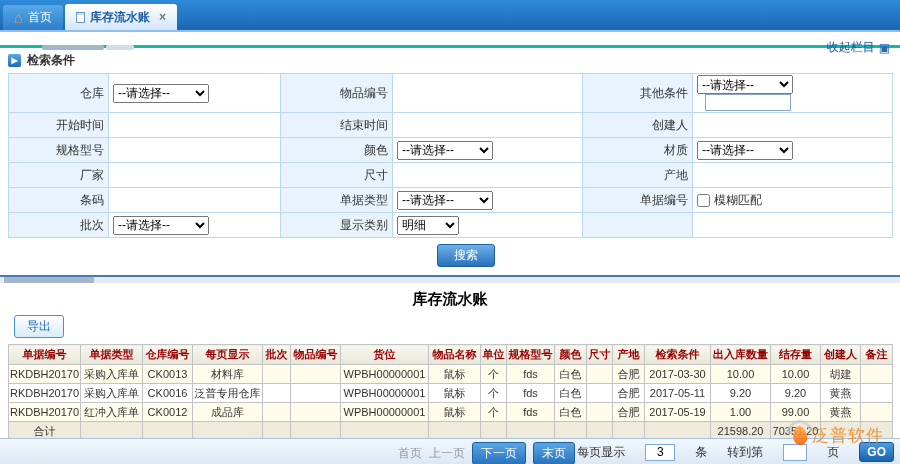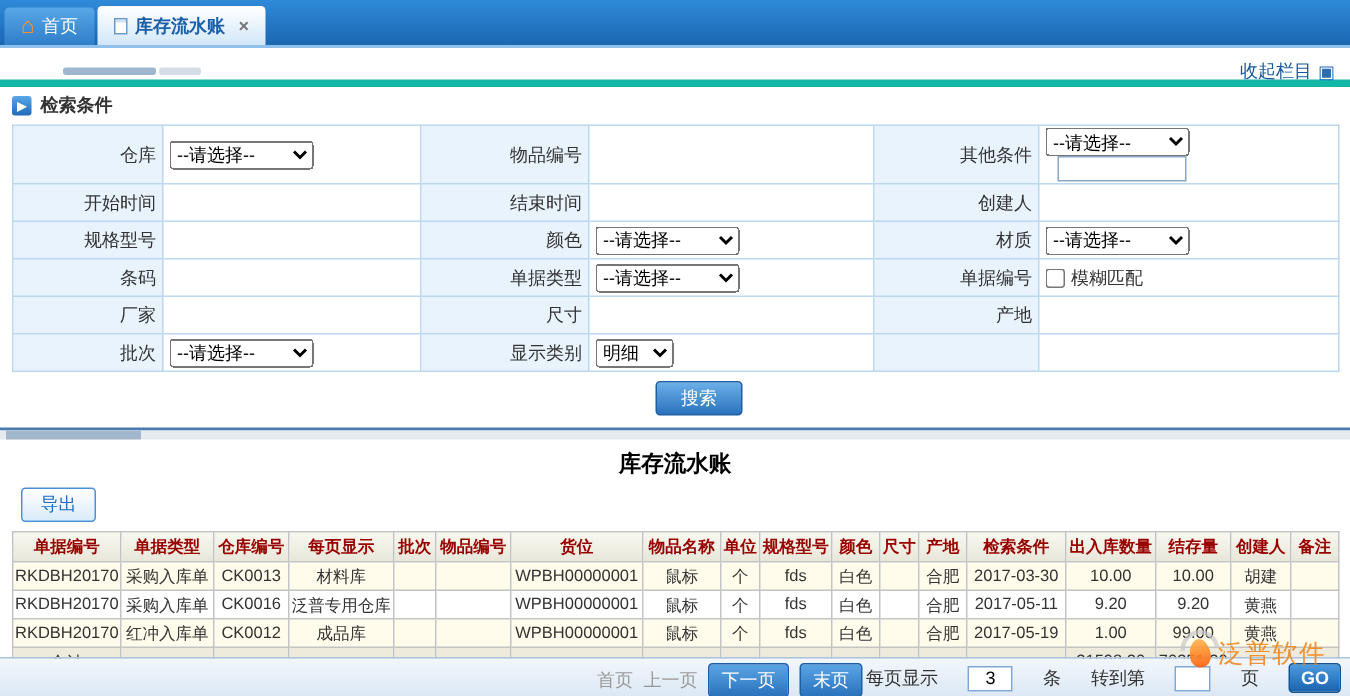--- a/index.html
+++ b/index.html
@@ -15,42 +15,42 @@
   .tab { display: flex; align-items: center; gap: 5px; border-radius: 3px 3px 0 0;
          padding: 0 11px; cursor: pointer; white-space: nowrap; }
   .tab-home { height: 25px; background: linear-gradient(#57a7e8,#2f7ec9); color: #fff; }
   .tab-active { height: 26px; margin-left: 2px; background: linear-gradient(#ffffff,#d2e7f9);
                 color: #1c5fa8; font-weight: bold; }
   .home-icon { color: #ff9225; font-size: 15px; line-height: 1; font-weight: bold; }
   .doc-icon { width: 9px; height: 11px; background: #fff; border: 1px solid #6899c9;
               box-shadow: inset 0 2px 0 #cfe2f2; display: inline-block; }
   .close-icon { color: #777; font-weight: bold; margin-left: 4px; font-size: 12px; cursor: pointer; }
   
-  .subbar { height: 26px; position: relative; border-bottom: 5px solid #14b8a6; }
+  .subbar { height: 16px; position: relative; border-bottom: 3px solid #14b8a6; }
   .hscroll-thumb-a { position: absolute; left: 42px; top: 13px; width: 62px; height: 5px;
                      background: #9fb6cf; border-radius: 2px; }
   .hscroll-thumb-b { position: absolute; left: 106px; top: 13px; width: 28px; height: 5px;
                      background: #d3dde8; border-radius: 2px; }
   .collapse-link { position: absolute; right: 10px; top: 7px; color: #15569e;
                    display: flex; gap: 4px; align-items: center; cursor: pointer; }
   .collapse-box-icon { color: #2a6db5; font-size: 12px; line-height: 1; }
   
   .search-head { display: flex; align-items: center; gap: 6px; padding: 4px 8px; font-weight: bold; }
   .arrow-icon { width: 13px; height: 13px; border-radius: 2px; color: #fff; font-size: 8px;
                 line-height: 13px; text-align: center;
                 background: linear-gradient(#5aa7e8,#1f6ab8); }
   table.search-form { width: 884px; margin: 0 8px; border-collapse: collapse; table-layout: fixed; }
   .search-form td { border: 1px solid #bcd8f0; height: 25px; padding: 1px 4px; }
   td.lbl { background: #e8f3fd; text-align: right; color: #333; }
   td.fld { background: #fff; }
   .seamless { border: none; outline: none; background: transparent; width: 96%; height: 18px;
               font-family: "Liberation Sans", sans-serif; font-size: 12px; }
   .search-form select { width: 96px; height: 19px; font-size: 12px;
                         font-family: "Liberation Sans", sans-serif; }
-  select.narrow { width: 52px; }
+  select.narrow { width: 62px; }
   .other-input { width: 86px; height: 17px; border: 1px solid #8aa8c8; margin-left: 8px;
                  font-size: 12px; }
   .fuzzy-wrap { display: flex; align-items: center; gap: 4px; }
   .btn-row { text-align: center; padding: 6px 0 8px; margin-left: 32px; }
   .search-btn { background: linear-gradient(#6cb0e8,#2a72bd); color: #fff;
                 border: 1px solid #1d5fa5; border-radius: 3px; padding: 2px 16px;
                 font-size: 12px; cursor: pointer; font-family: "Liberation Sans", sans-serif; }
   
   .divider-line { height: 2px; background: #4a7bb0; }
   .hscroll-bottom { height: 6px; background: #e6ebf1; position: relative; }
@@ -183,48 +183,48 @@
     <td class="lbl">颜色</td>
     <td class="fld">
       <select><option>--请选择--</option></select>
     </td>
     <td class="lbl">材质</td>
     <td class="fld">
       <select><option>--请选择--</option></select>
     </td>
   </tr>
   <tr>
+    <td class="lbl">厂家</td>
+    <td class="fld">
+      <input class="seamless" style="">
+    </td>
+    <td class="lbl">尺寸</td>
+    <td class="fld">
+      <input class="seamless" style="">
+    </td>
+    <td class="lbl">产地</td>
+    <td class="fld">
+      <input class="seamless" style="">
+    </td>
+  </tr>
+  <tr>
     <td class="lbl">条码</td>
     <td class="fld">
       <input class="seamless" style="">
     </td>
     <td class="lbl">单据类型</td>
     <td class="fld">
       <select><option>--请选择--</option></select>
     </td>
     <td class="lbl">单据编号</td>
     <td class="fld">
       <span class="fuzzy-wrap">
         <input type="checkbox" style="">
         <span>模糊匹配</span>
       </span>
-    </td>
-  </tr>
-  <tr>
-    <td class="lbl">厂家</td>
-    <td class="fld">
-      <input class="seamless" style="">
-    </td>
-    <td class="lbl">尺寸</td>
-    <td class="fld">
-      <input class="seamless" style="">
-    </td>
-    <td class="lbl">产地</td>
-    <td class="fld">
-      <input class="seamless" style="">
     </td>
   </tr>
   <tr>
     <td class="lbl">批次</td>
     <td class="fld">
       <select><option>--请选择--</option></select>
     </td>
     <td class="lbl">显示类别</td>
     <td class="fld">
       <select class="narrow"><option>明细</option></select>

